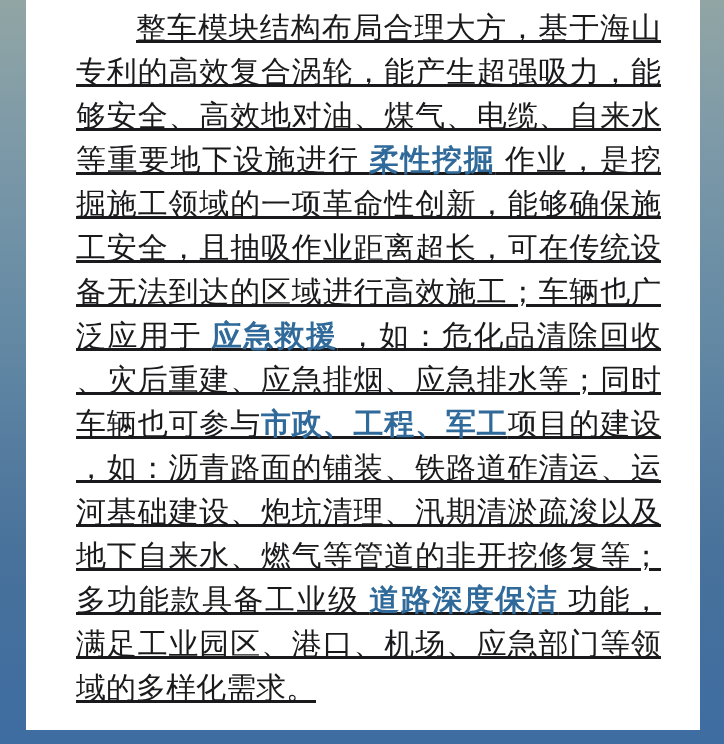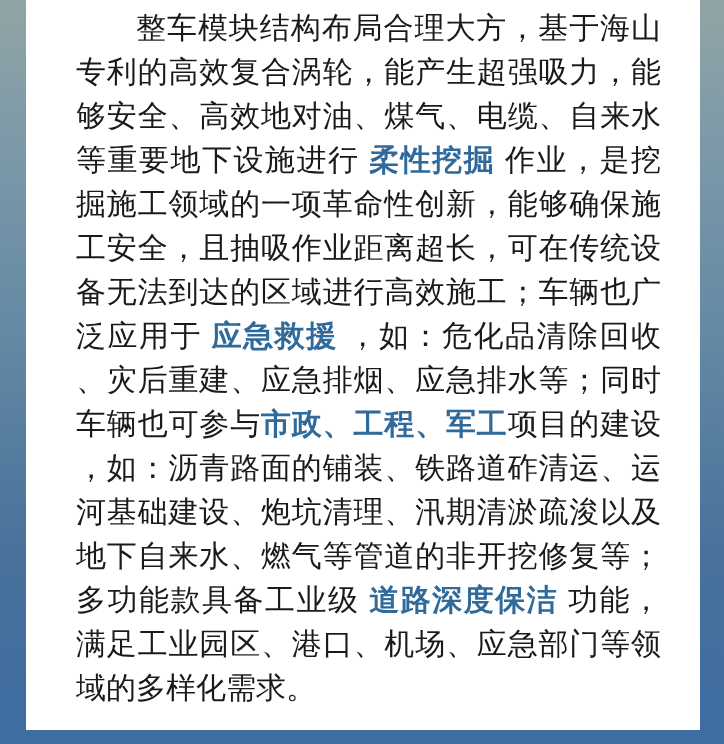--- a/index.html
+++ b/index.html
@@ -35,20 +35,21 @@
     top: 6px;
     width: 585px;
     font-size: 30px;
     line-height: 44px;
     color: #1a1a1c;
     text-align: justify;
     text-indent: 2em;
     line-break: anywhere;
     word-break: break-all;
     letter-spacing: 0;
+    text-decoration: underline;
   }
   .hl {
     color: #306a9a;
     font-weight: bold;
   }
 </style>
 </head>
 <body>
 
 <div class="panel">

